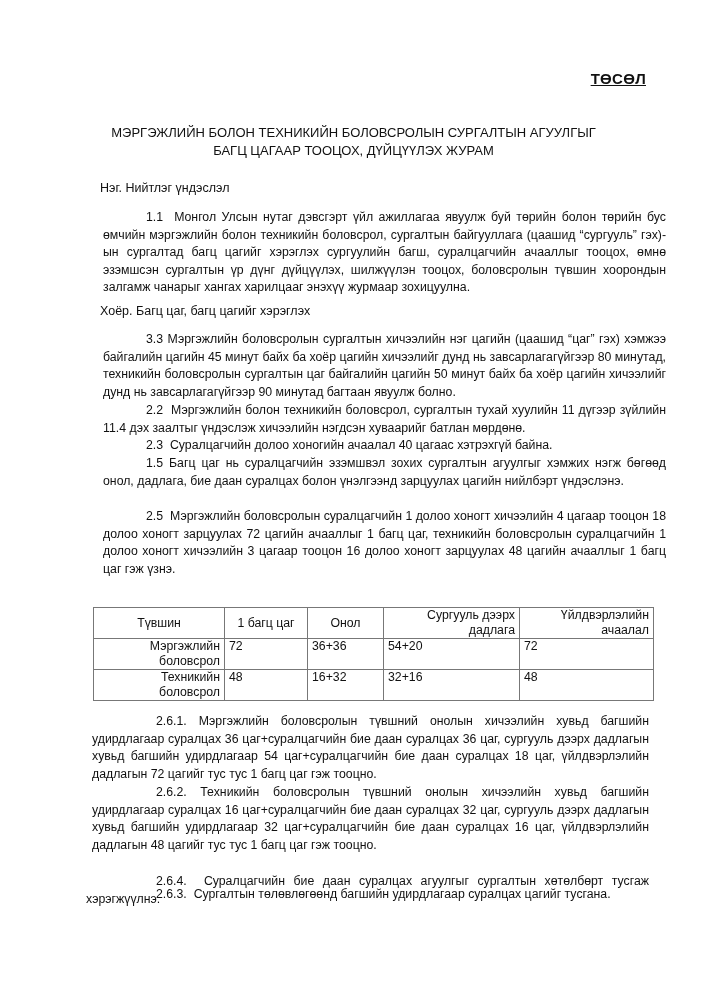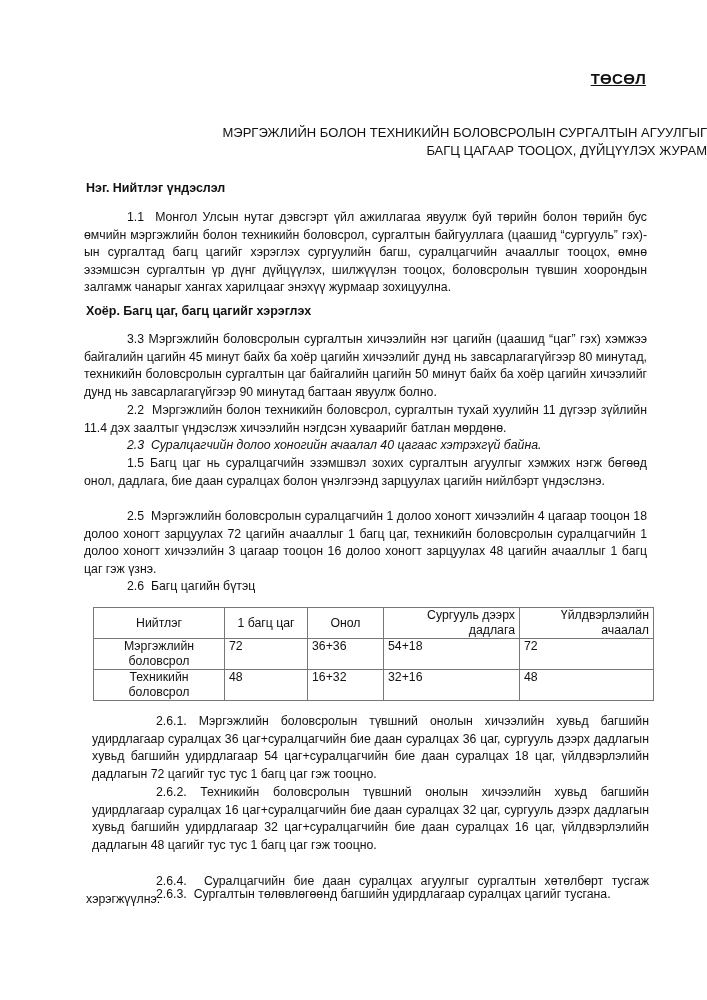--- a/index.html
+++ b/index.html
@@ -1,34 +1,34 @@
 <!DOCTYPE html>
 <html><head>
 <meta charset="utf-8">
 <style>
   html, body { margin: 0; padding: 0; background: #ffffff; }
   body { width: 707px; height: 1000px; position: relative; overflow: hidden;
          font-family: "Liberation Sans", sans-serif; color: #111; }
   .page { position: absolute; left: 0; top: 0; width: 707px; height: 904px; }
   .draft { position: absolute; right: 61px; top: 70px; font-weight: bold; font-size: 15px;
            text-decoration: underline; letter-spacing: 0.3px; }
-  .title { position: absolute; left: 0; width: 707px; top: 124px; text-align: right;
+  .title { position: absolute; left: 0; width: 707px; top: 124px; text-align: center;
            font-size: 13px; line-height: 18px; }
-  .sec-head { position: absolute; left: 86px; font-weight: bold; font-size: 12.5px; }
-  .para { position: absolute; left: 84px; width: 563px; font-size: 12.3px; line-height: 17.6px;
+  .sec-head { position: absolute; left: 100px; font-weight: normal; font-size: 12.5px; }
+  .para { position: absolute; left: 103px; width: 563px; font-size: 12.3px; line-height: 17.6px;
           text-align: justify; }
   .para .ind { display: inline-block; width: 43px; }
   .para .ind2 { display: inline-block; width: 64px; }
   .para.sub { left: 92px; width: 557px; }
   table.ct { position: absolute; left: 93px; top: 607px; border-collapse: collapse; font-size: 12.3px;
              line-height: 15px; }
   table.ct td { border: 1px solid #777; vertical-align: top; padding: 0 4px; }
   table.ct tr.h td { height: 30px; vertical-align: middle; text-align: center; }
   table.ct tr.r td { height: 30px; text-align: left; }
-  table.ct tr.r td.lvl { text-align: center; padding-left: 4px; }
+  table.ct tr.r td.lvl { text-align: right; padding-left: 4px; }
   .c1 { width: 122px; } .c2 { width: 74px; } .c3 { width: 67px; } .c4 { width: 127px; } .c5 { width: 125px; }
   .hdr-wrap { display: inline-block; text-align: right; }
 </style>
 </head>
 <body>
 
 <div class="page">
 
   <div class="draft">ТӨСӨЛ</div>
 
@@ -46,50 +46,47 @@
   <div class="sec-head" style="top:304px;">Хоёр. Багц цаг, багц цагийг хэрэглэх</div>
 
   <div class="para" style="top:331px;">
     <span class="ind"></span><span>3.3</span>&nbsp;<span>Мэргэжлийн боловсролын сургалтын хичээлийн нэг цагийн (цаашид “цаг” гэх) хэмжээ байгалийн цагийн 45 минут байх ба хоёр цагийн хичээлийг дунд нь завсарлагагүйгээр 80 минутад, техникийн боловсролын сургалтын цаг байгалийн цагийн 50 минут байх ба хоёр цагийн хичээлийг дунд нь завсарлагагүйгээр 90 минутад багтаан явуулж болно.</span>
   </div>
 
   <div class="para" style="top:402px;">
     <span class="ind"></span><span>2.2</span>&nbsp;&nbsp;<span>Мэргэжлийн болон техникийн боловсрол, сургалтын тухай хуулийн 11 дүгээр зүйлийн 11.4 дэх заалтыг үндэслэж хичээлийн нэгдсэн хуваарийг батлан мөрдөнө.</span>
   </div>
 
-  <div class="para" style="top:437px;font-style:italic;">
+  <div class="para" style="top:437px;">
     <span class="ind"></span><span>2.3</span>&nbsp;&nbsp;<span>Суралцагчийн долоо хоногийн ачаалал 40 цагаас хэтрэхгүй байна.</span>
   </div>
 
   <div class="para" style="top:455px;">
     <span class="ind"></span><span>1.5</span>&nbsp;<span>Багц цаг нь суралцагчийн эзэмшвэл зохих сургалтын агуулгыг хэмжих нэгж бөгөөд онол, дадлага, бие даан суралцах болон үнэлгээнд зарцуулах цагийн нийлбэрт үндэслэнэ.</span>
   </div>
 
   <div class="para" style="top:508px;">
     <span class="ind"></span><span>2.5</span>&nbsp;&nbsp;<span>Мэргэжлийн боловсролын суралцагчийн 1 долоо хоногт хичээлийн 4 цагаар тооцон 18 долоо хоногт зарцуулах 72 цагийн ачааллыг 1 багц цаг, техникийн боловсролын суралцагчийн 1 долоо хоногт хичээлийн 3 цагаар тооцон 16 долоо хоногт зарцуулах 48 цагийн ачааллыг 1 багц цаг гэж үзнэ.</span>
   </div>
 
-  <div class="para" style="top:578px;">
-    <span class="ind"></span><span>2.6</span>&nbsp;&nbsp;<span>Багц цагийн бүтэц</span>
-  </div>
 
   <table class="ct">
     <tbody>
         <tr class="h">
-      <td class="c1">Нийтлэг</td>
+      <td class="c1">Түвшин</td>
       <td class="c2">1 багц цаг</td>
       <td class="c3">Онол</td>
       <td class="c4"><span class="hdr-wrap">Сургууль дээрх дадлага</span></td>
       <td class="c5"><span class="hdr-wrap">Үйлдвэрлэлийн ачаалал</span></td>
     </tr>
     <tr class="r">
       <td class="lvl">Мэргэжлийн боловсрол</td>
       <td>72</td>
       <td>36+36</td>
-      <td>54+18</td>
+      <td>54+20</td>
       <td>72</td>
     </tr>
     <tr class="r">
       <td class="lvl">Техникийн боловсрол</td>
       <td>48</td>
       <td>16+32</td>
       <td>32+16</td>
       <td>48</td>
     </tr>
   </tbody>

